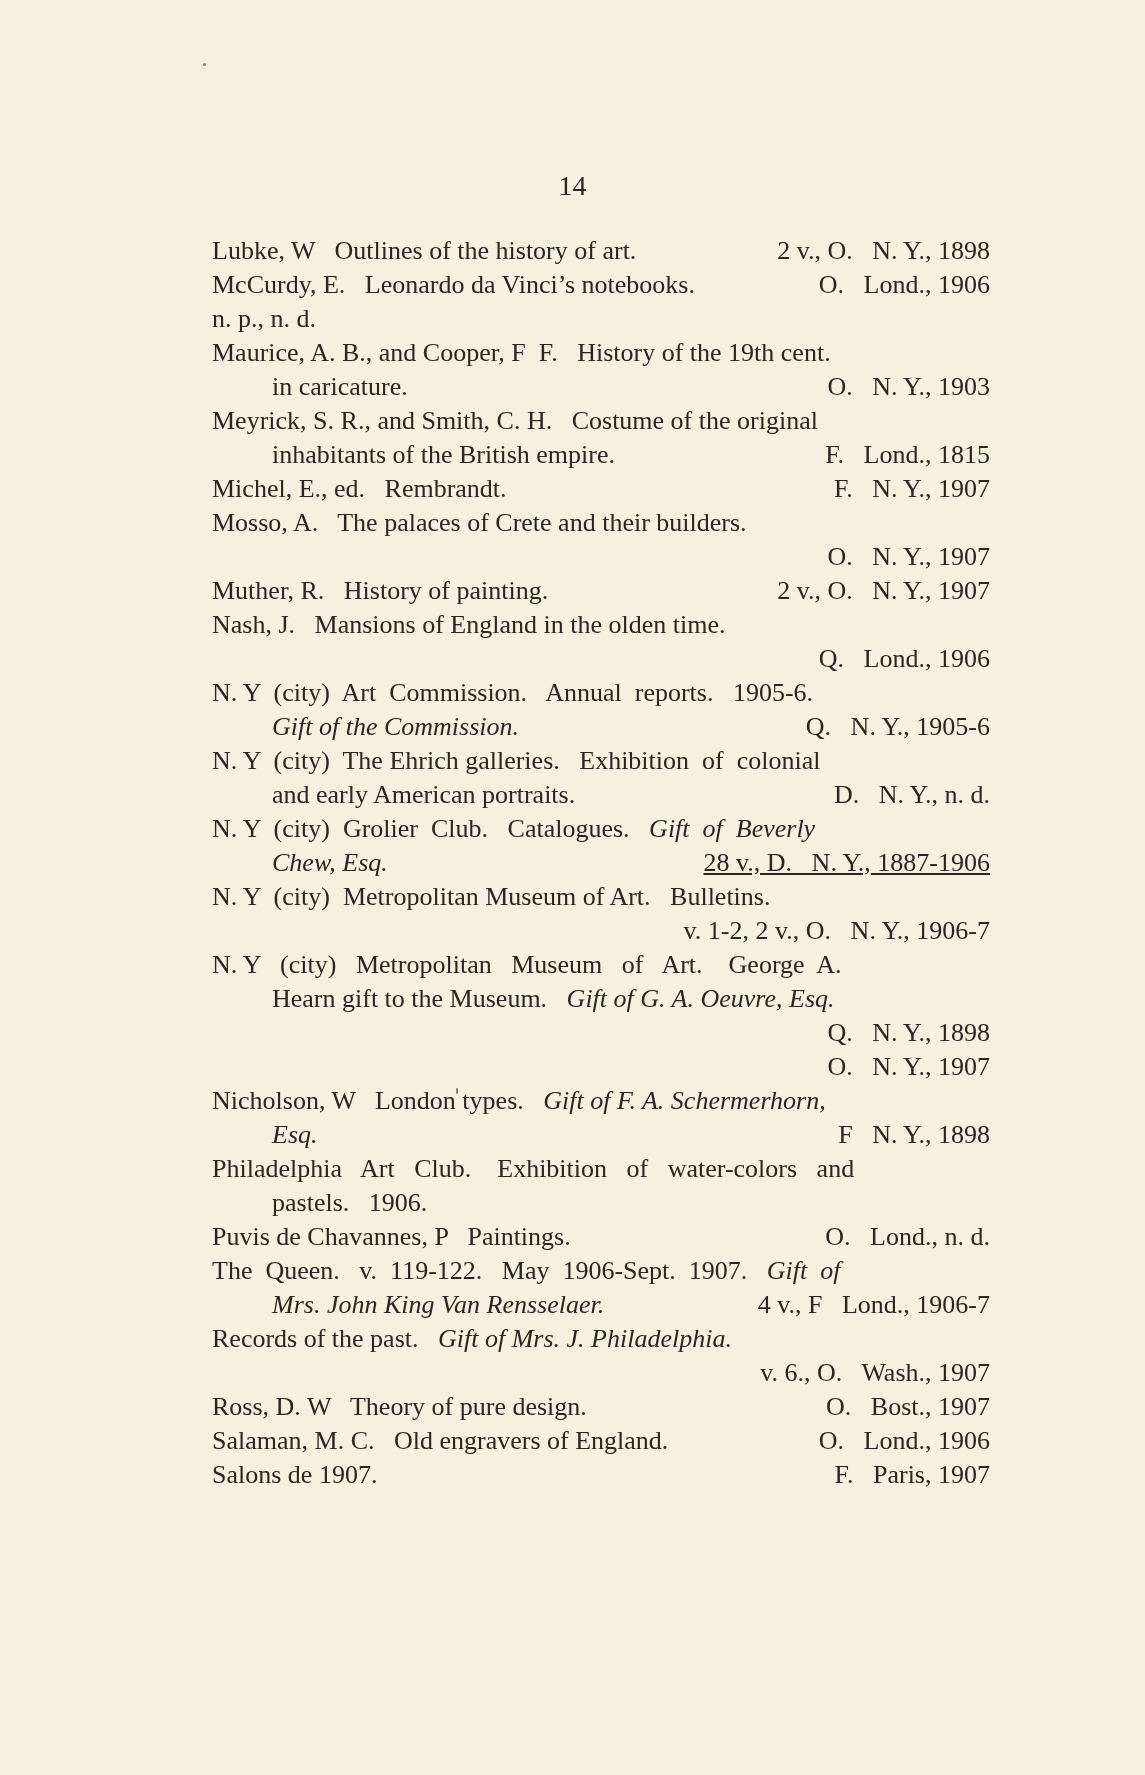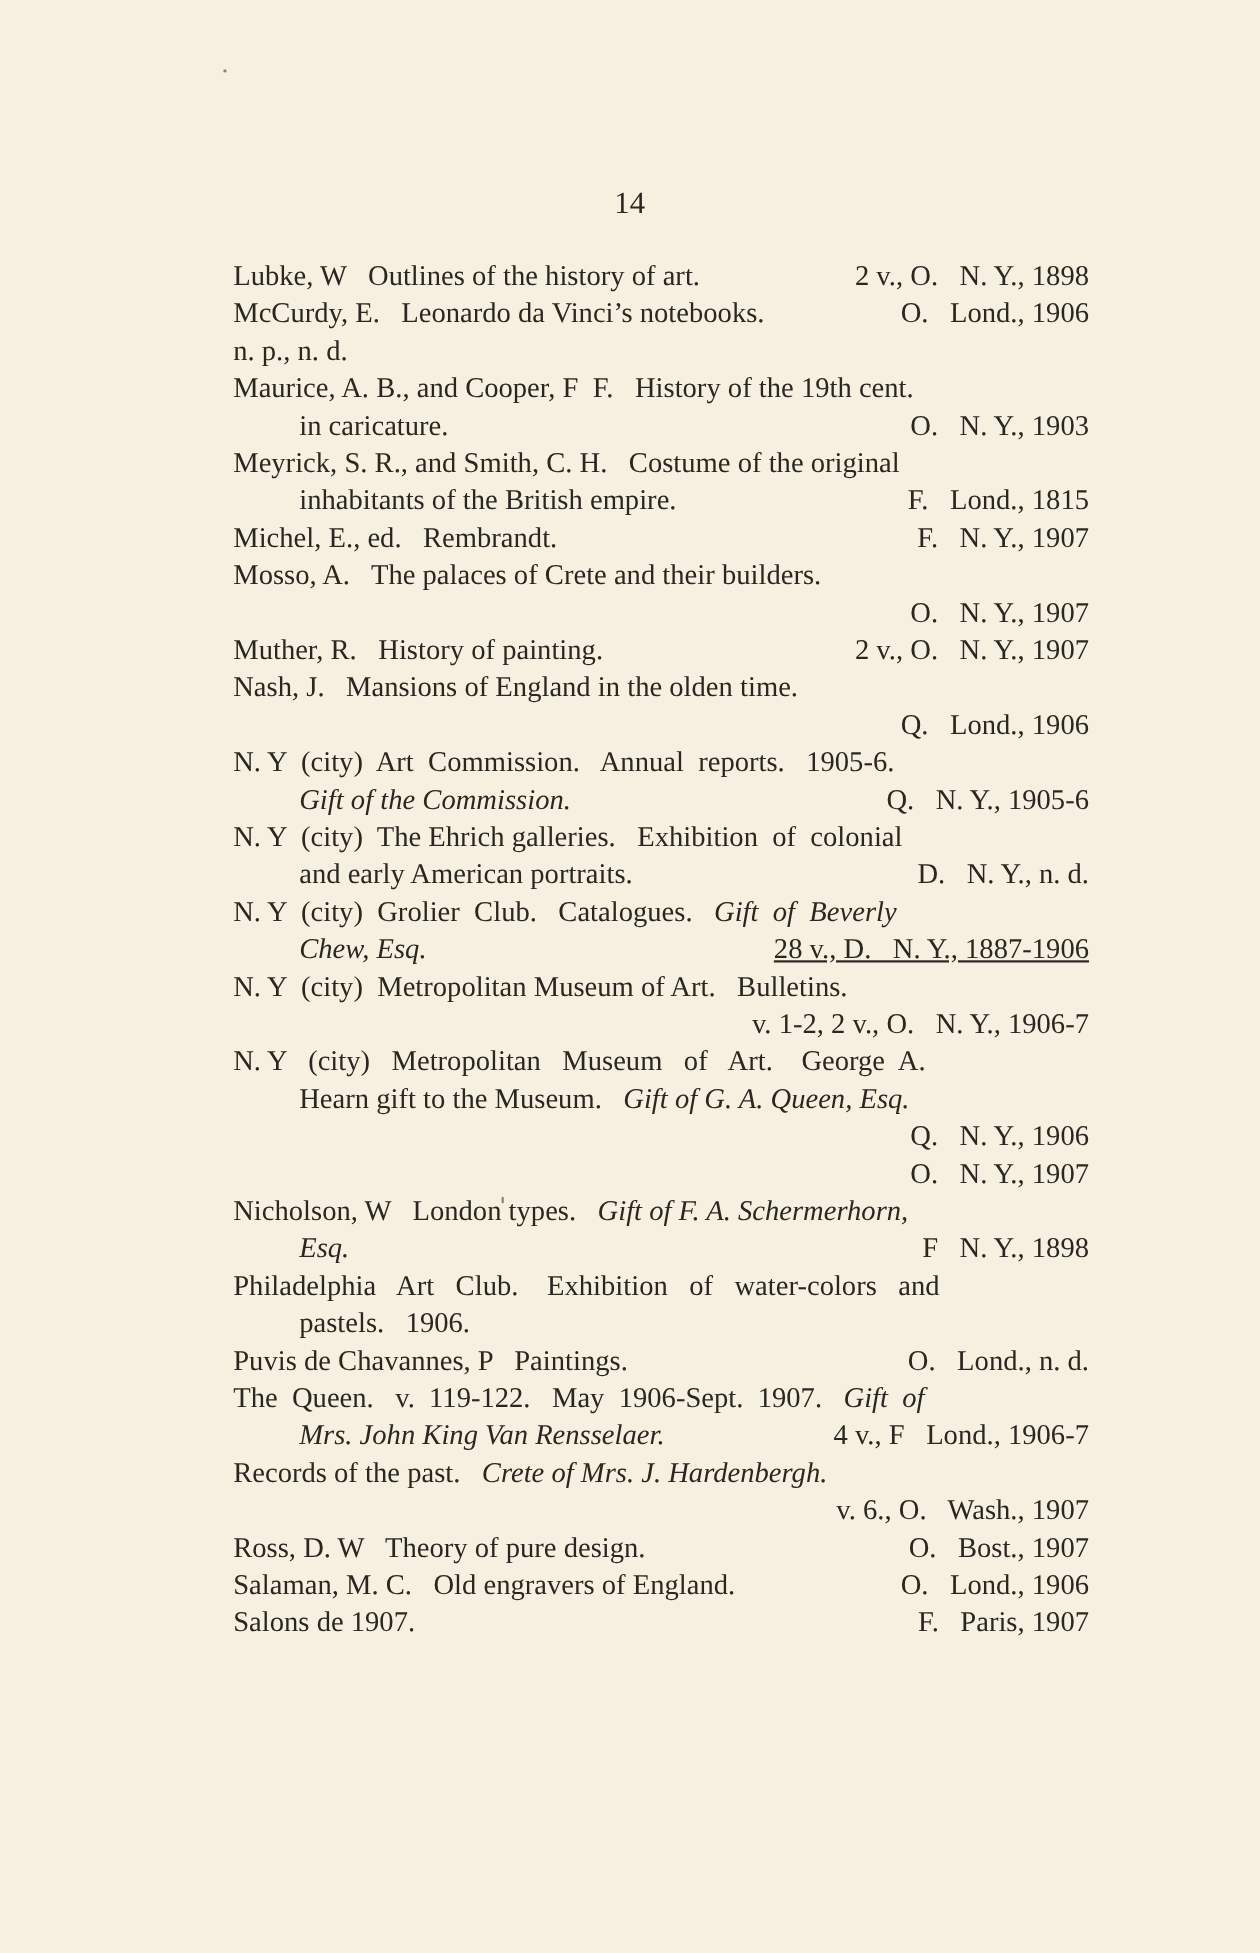--- a/index.html
+++ b/index.html
@@ -145,26 +145,26 @@
         <span class="l"><span style="white-space: pre;"></span></span>
         <span class="r" style="white-space: pre;">v. 1-2, 2 v., O.   N. Y., 1906-7</span>
       </div>
     </div>
     <div>
       <div class="line">
         <span class="l"><span style="white-space: pre;">N. Y   (city)   Metropolitan   Museum   of   Art.    George  A.</span></span>
         <span class="r" style="white-space: pre;"></span>
       </div>
       <div class="line indent">
-        <span class="l"><span style="white-space: pre;">Hearn gift to the Museum.</span><span class="it" style="white-space: pre;">   Gift of G. A. Queen, Esq.</span></span>
-        <span class="r" style="white-space: pre;"></span>
-      </div>
-      <div class="line indent">
-        <span class="l"><span style="white-space: pre;"></span></span>
-        <span class="r" style="white-space: pre;">Q.   N. Y., 1906</span>
+        <span class="l"><span style="white-space: pre;">Hearn gift to the Museum.</span><span class="it" style="white-space: pre;">   Gift of G. A. Oeuvre, Esq.</span></span>
+        <span class="r" style="white-space: pre;"></span>
+      </div>
+      <div class="line indent">
+        <span class="l"><span style="white-space: pre;"></span></span>
+        <span class="r" style="white-space: pre;">Q.   N. Y., 1898</span>
       </div>
     </div>
     <div>
       <div class="line indent">
         <span class="l"><span style="white-space: pre;"></span></span>
         <span class="r" style="white-space: pre;">O.   N. Y., 1907</span>
       </div>
     </div>
     <div>
       <div class="line">
@@ -197,21 +197,21 @@
         <span class="l"><span style="white-space: pre;">The  Queen.   v.  119-122.   May  1906-Sept.  1907.</span><span class="it" style="white-space: pre;">   Gift  of</span></span>
         <span class="r" style="white-space: pre;"></span>
       </div>
       <div class="line indent">
         <span class="l"><span class="it" style="white-space: pre;">Mrs. John King Van Rensselaer.</span></span>
         <span class="r" style="white-space: pre;">4 v., F   Lond., 1906-7</span>
       </div>
     </div>
     <div>
       <div class="line">
-        <span class="l"><span style="white-space: pre;">Records of the past.</span><span class="it" style="white-space: pre;">   Crete of Mrs. J. Hardenbergh.</span></span>
+        <span class="l"><span style="white-space: pre;">Records of the past.</span><span class="it" style="white-space: pre;">   Gift of Mrs. J. Philadelphia.</span></span>
         <span class="r" style="white-space: pre;"></span>
       </div>
       <div class="line indent">
         <span class="l"><span style="white-space: pre;"></span></span>
         <span class="r" style="white-space: pre;">v. 6., O.   Wash., 1907</span>
       </div>
     </div>
     <div>
       <div class="line">
         <span class="l"><span style="white-space: pre;">Ross, D. W   Theory of pure design.</span></span>

